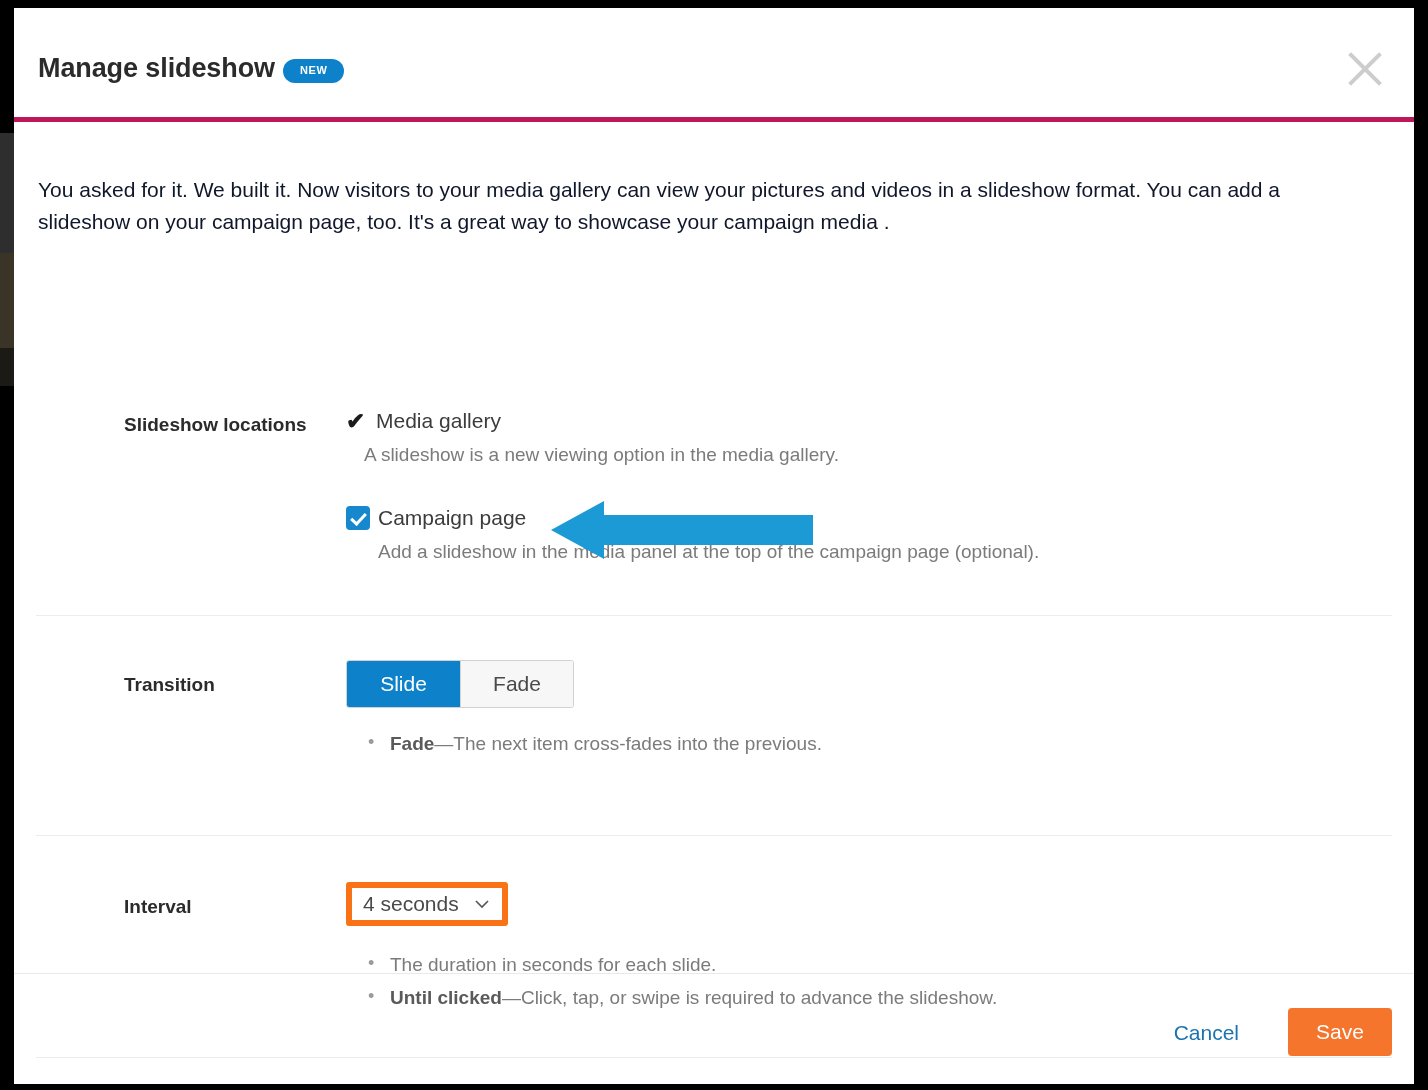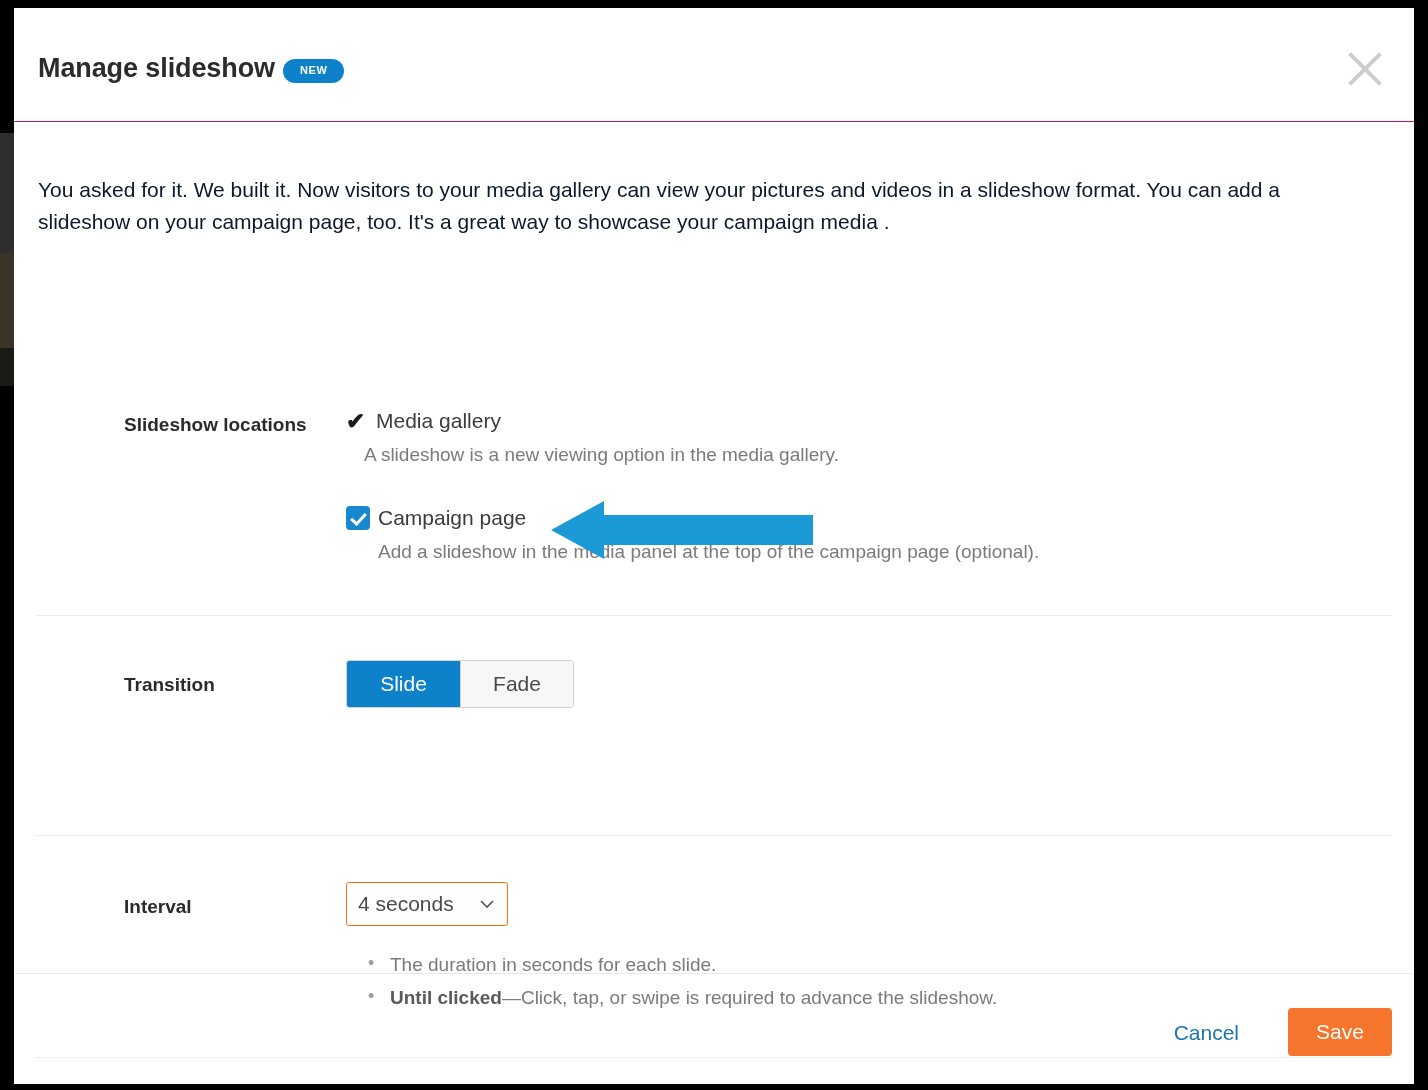--- a/index.html
+++ b/index.html
@@ -37,21 +37,21 @@
     width: 1400px;
     height: 1076px;
     background: #ffffff;
     overflow: hidden;
   }
 
   
   .modal-header {
     position: relative;
     height: 114px;
-    border-bottom: 1px solid #be185d;
+    border-bottom: 5px solid #be185d;
     box-sizing: border-box;
   }
   .modal-title {
     position: absolute;
     left: 24px;
     top: 45px;
     font-size: 27px;
     font-weight: bold;
     color: #2b2b2b;
     letter-spacing: -0.1px;
@@ -230,21 +230,21 @@
     font-size: 18px;
   }
   .bullets b { color: #5a5a5a; }
 
   
   .select-box {
     position: absolute;
     left: 332px;
     width: 162px;
     height: 44px;
-    border: 1px solid #f97316;
+    border: 6px solid #f97316;
     border-radius: 3px;
     background: #ffffff;
     display: flex;
     align-items: center;
     cursor: pointer;
     box-sizing: border-box;
   }
   .select-value {
     font-size: 21px;
     color: #4a4a4a;
@@ -342,20 +342,21 @@
 
     <div class="row">
       <div class="row-label" style="top:552px;">Transition</div>
 
       <div class="segmented" style="top:538px;">
         <div class="seg-btn active">Slide</div>
         <div class="seg-btn">Fade</div>
       </div>
 
       <ul class="bullets" style="top:612px;">
+        <li><b>Fade</b><span>—The next item cross-fades into the previous.</span></li>
       </ul>
     </div>
 
     <div class="divider" style="top:713px;"></div>
 
     <div class="row">
       <div class="row-label" style="top:774px;">Interval</div>
 
       <div class="select-box" style="top:760px;">
         <span class="select-value">4 seconds</span>

